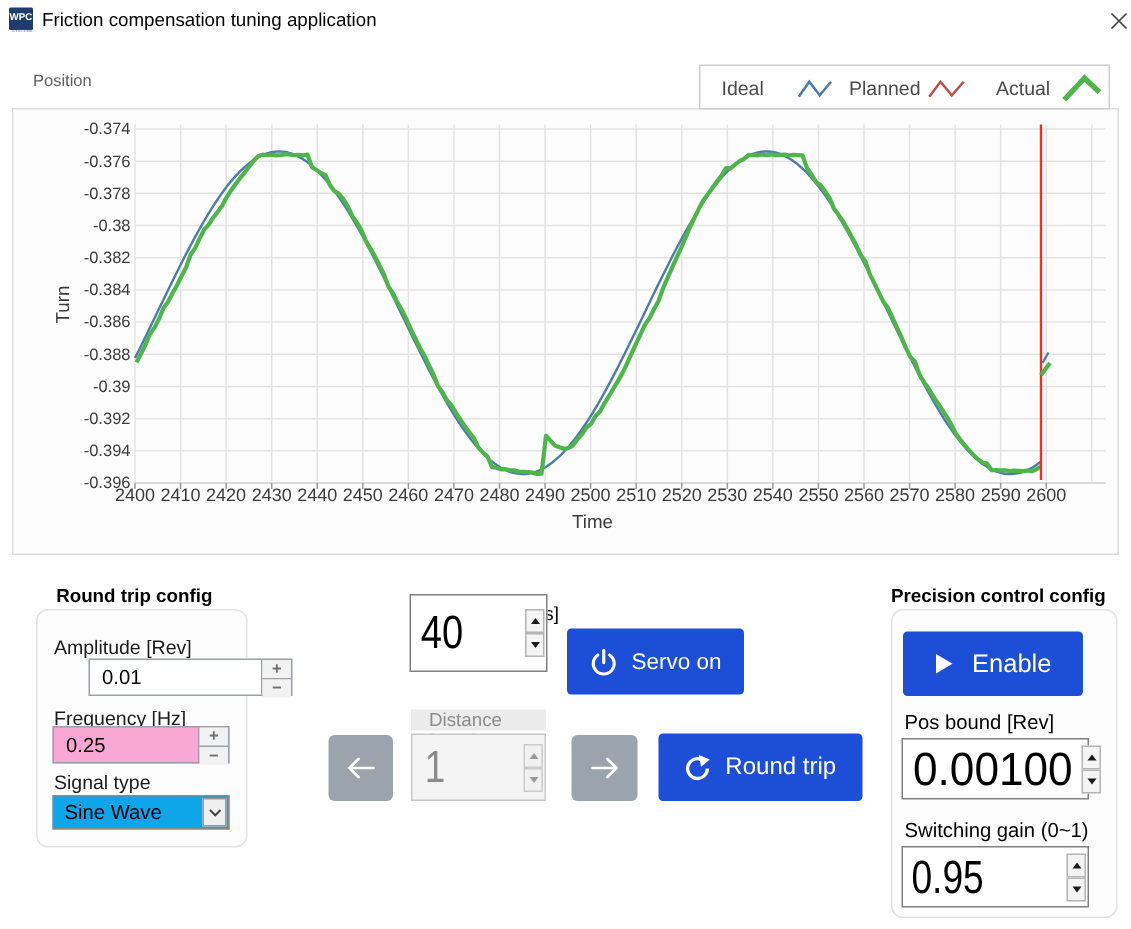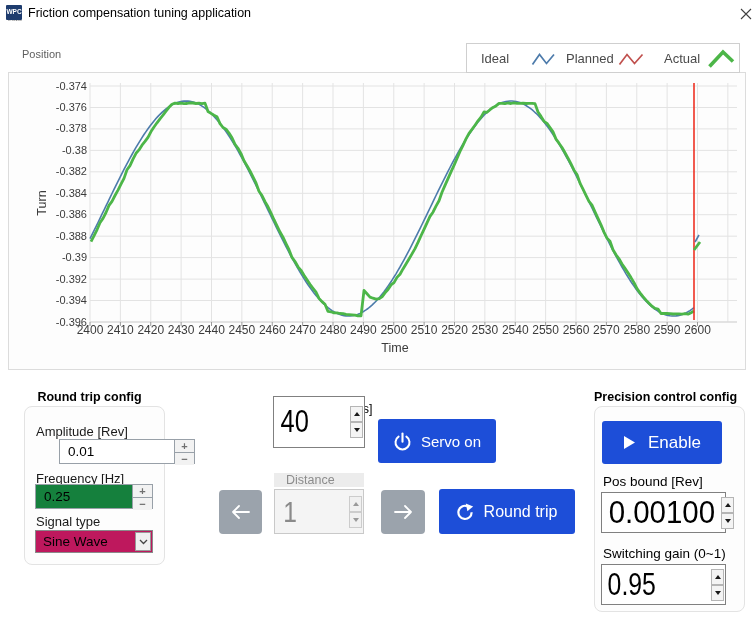--- a/index.html
+++ b/index.html
@@ -152,29 +152,29 @@
 <div class="abs panel" style="left:24px;top:406px;width:141px;height:159px;"></div>
 <div class="abs glabel" style="left:36px;top:424px;">Amplitude [Rev]</div>
 <div class="abs" style="left:35px;top:439px;width:136px;height:25px;background:#fff;border:1px solid #98a0a8;display:flex;margin-left:24px;">
   <div style="flex:1;display:flex;align-items:center;padding-left:8px;font-size:13.5px;">0.01</div>
   <div style="width:20px;display:flex;flex-direction:column;border-left:1px solid #98a0a8;">
     <div style="flex:1;background:#f2f2f2;border-bottom:1px solid #98a0a8;display:flex;align-items:center;justify-content:center;font-size:11px;color:#707070;font-weight:bold;">+</div>
     <div style="flex:1;background:#f2f2f2;display:flex;align-items:center;justify-content:center;font-size:11px;color:#707070;font-weight:bold;">−</div>
   </div>
 </div>
 <div class="abs glabel" style="left:36px;top:471px;">Frequency [Hz]</div>
-<div class="abs" style="left:35px;top:484px;width:118px;height:25px;background:#15803d;border:1px solid #98a0a8;display:flex;">
+<div class="abs" style="left:35px;top:484px;width:118px;height:25px;background:#f9a8d4;border:1px solid #98a0a8;display:flex;">
   <div style="flex:1;display:flex;align-items:center;padding-left:8px;font-size:13.5px;">0.25</div>
   <div style="width:20px;display:flex;flex-direction:column;border-left:1px solid #98a0a8;">
     <div style="flex:1;background:#f2f2f2;border-bottom:1px solid #98a0a8;display:flex;align-items:center;justify-content:center;font-size:11px;color:#707070;font-weight:bold;">+</div>
     <div style="flex:1;background:#f2f2f2;display:flex;align-items:center;justify-content:center;font-size:11px;color:#707070;font-weight:bold;">−</div>
   </div>
 </div>
 <div class="abs glabel" style="left:36px;top:514px;">Signal type</div>
-<div class="abs" style="left:35px;top:530px;width:118px;height:23px;background:#be185d;border:1px solid #8a8a8a;display:flex;align-items:center;">
+<div class="abs" style="left:35px;top:530px;width:118px;height:23px;background:#0ea5e9;border:1px solid #8a8a8a;display:flex;align-items:center;">
   <div style="flex:1;padding-left:7px;font-size:13.5px;">Sine Wave</div>
   <div style="width:16px;height:19px;margin-right:1px;background:#f0f0f0;border:1px solid #999;display:flex;align-items:center;justify-content:center;">
     <svg width="9" height="6">
           <path d="M1 1 L4.5 4.5 L8 1" fill="none" stroke="#444" stroke-width="1.3"></path>
         </svg>
   </div>
 </div>
 
 <div class="abs" style="left:276px;top:402px;font-size:12.5px;color:#000;">Bandwidth [rad/s]</div>
 <div class="abs spin-lg" style="left:273px;top:396px;width:92px;height:52px;">

